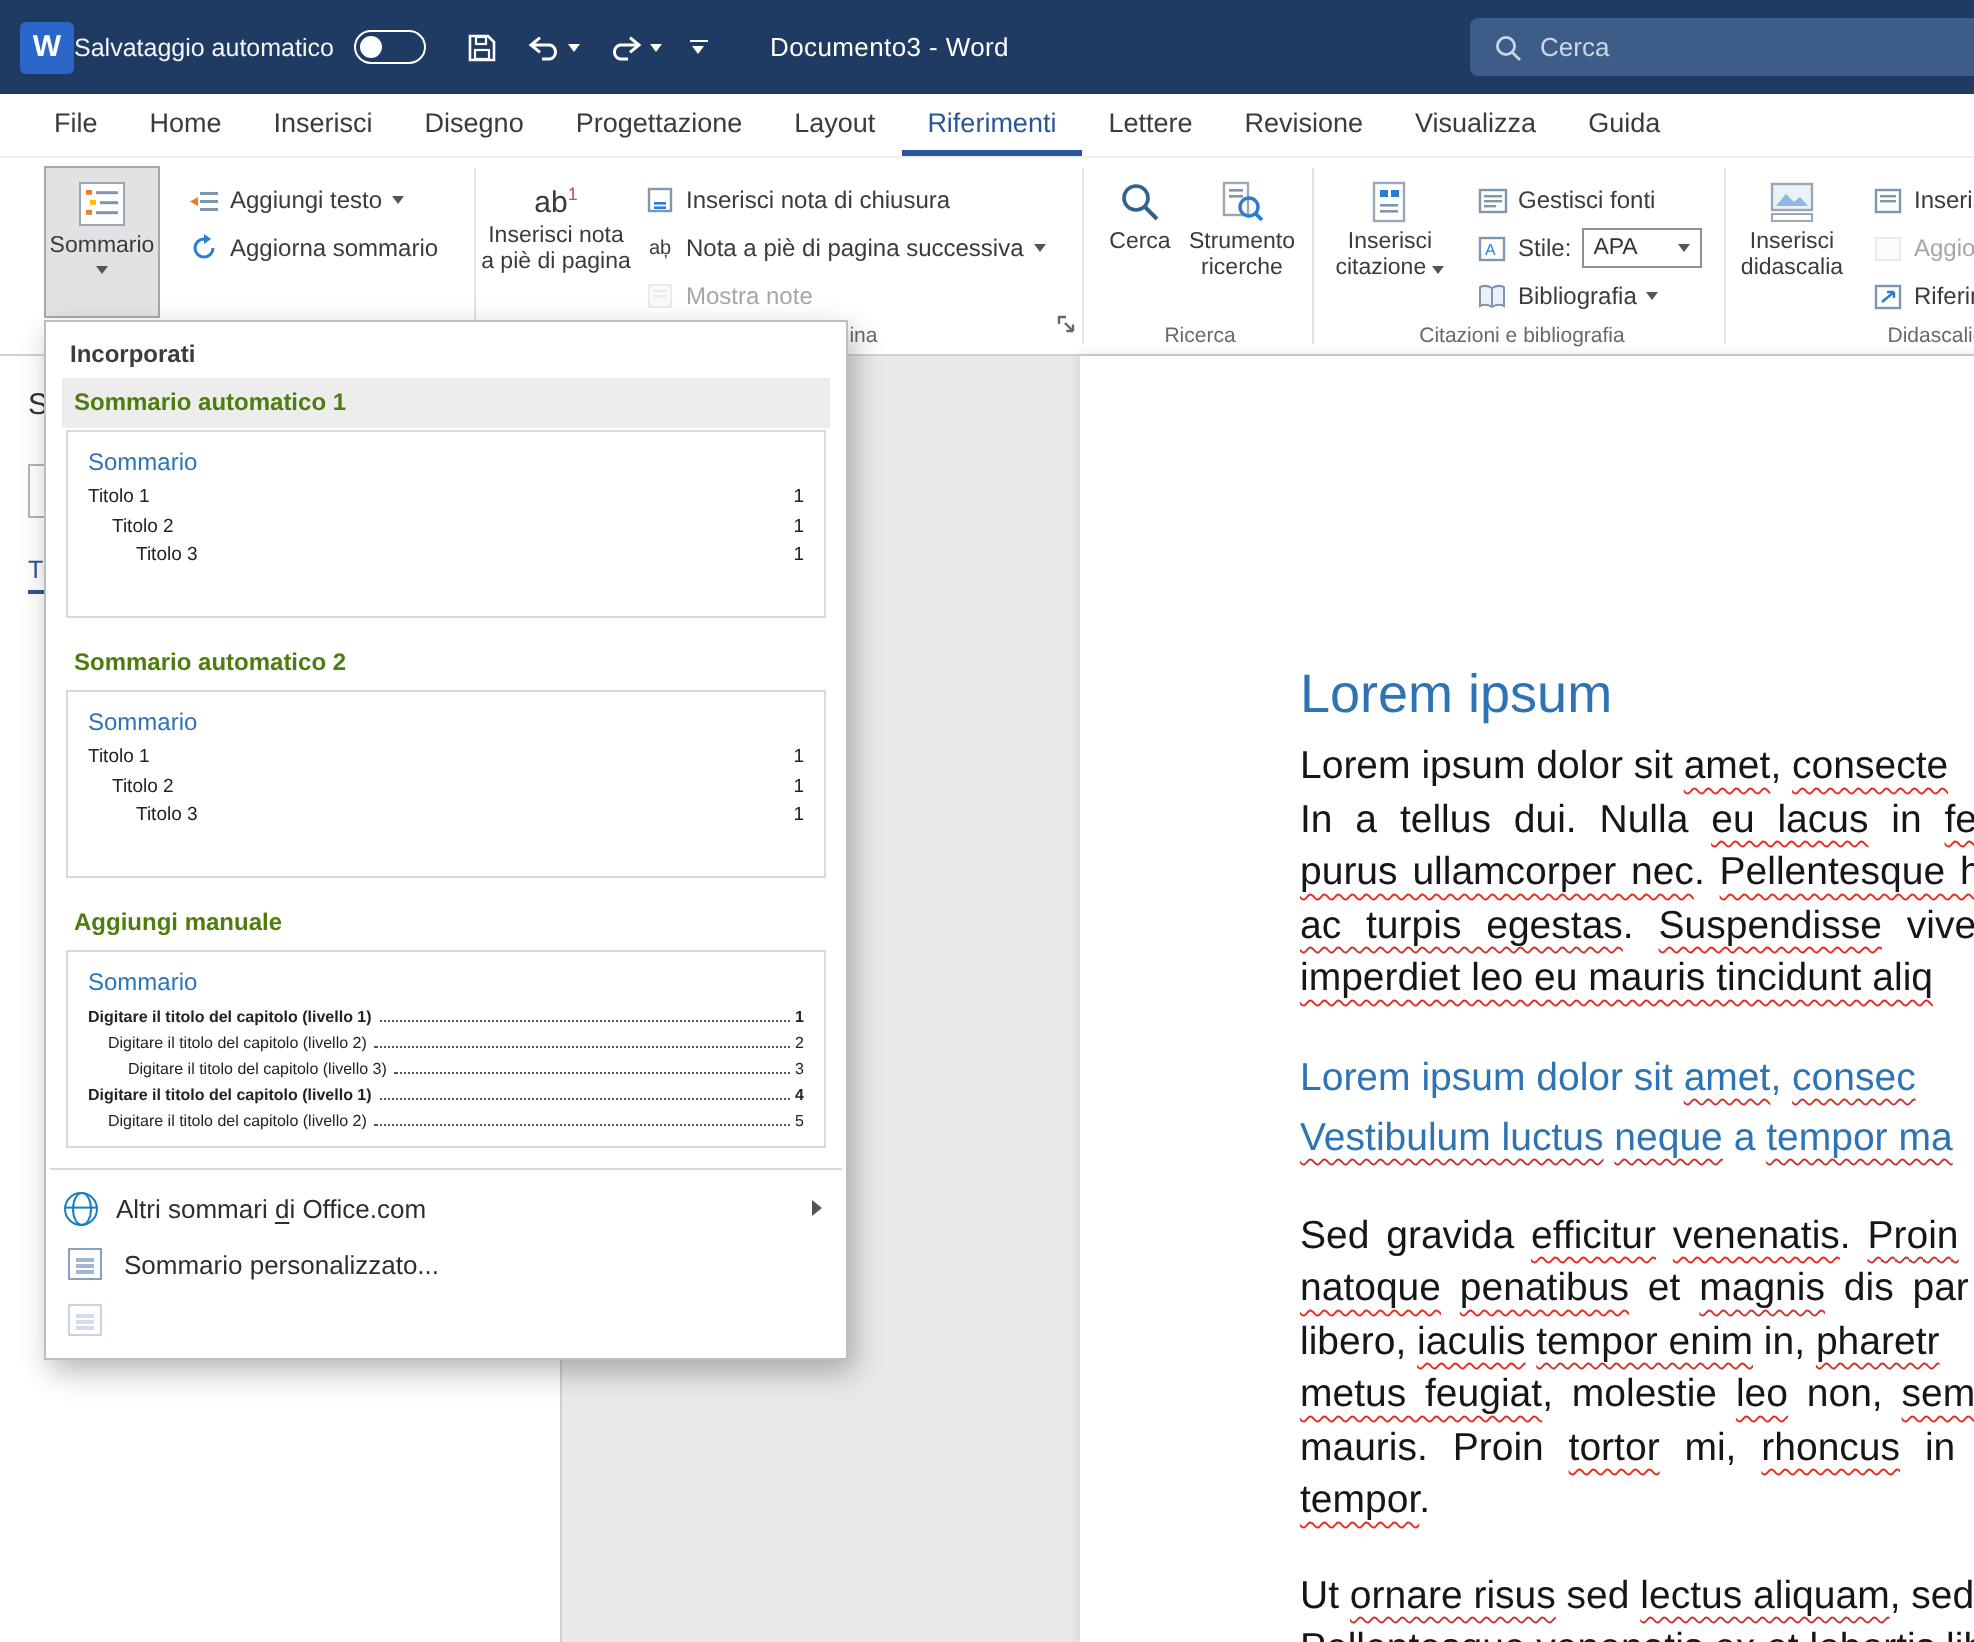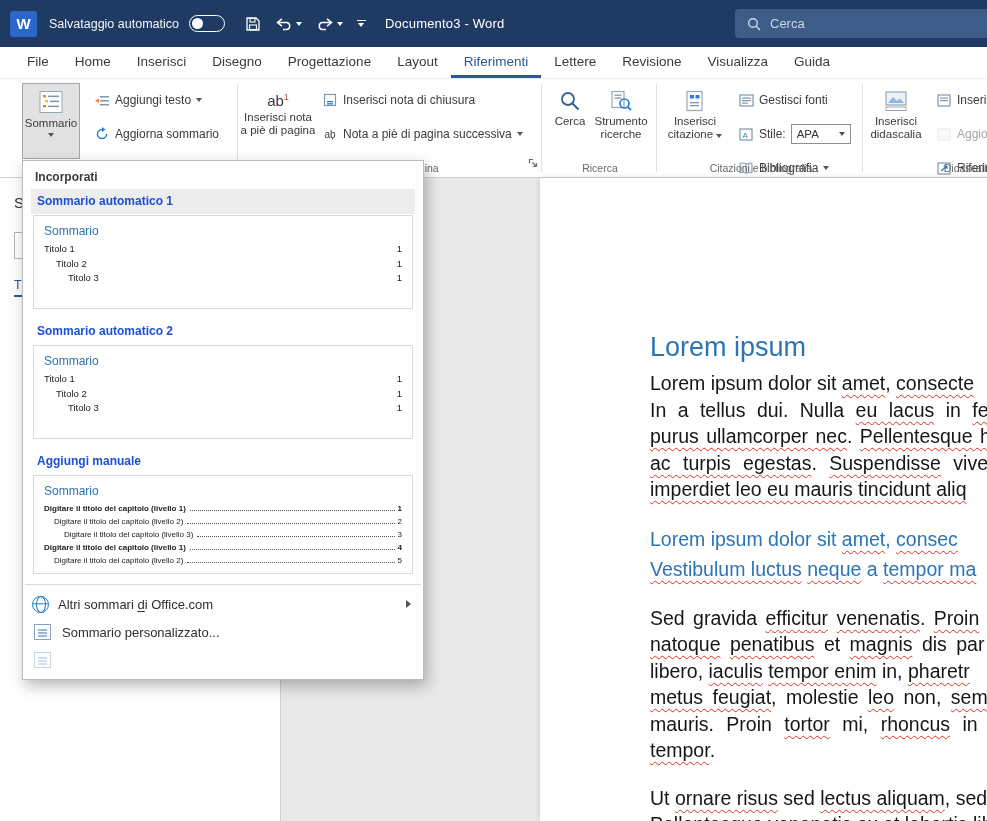--- a/index.html
+++ b/index.html
@@ -3,21 +3,21 @@
 <meta charset="utf-8">
 <style>
   * { box-sizing: border-box; margin: 0; padding: 0; }
   html,body { width:987px; height:821px; overflow:hidden; }
   body { font-family:"Liberation Sans","DejaVu Sans",sans-serif; background:#fff; }
   #app { position:relative; width:987px; height:821px; overflow:hidden; }
 
   
   .titlebar { position:absolute; top:0; left:0; width:100%; height:47px; background:#1f3b64; display:flex; align-items:center; color:#fff; }
   .wicon { width:27px; height:26px; margin-left:10px; background:#2b67c9; border-radius:3px; display:flex; align-items:center; justify-content:center; font-weight:700; font-size:15px; color:#fff; flex:0 0 27px; }
-  .autosave { display:flex; align-items:center; gap:10px; margin-left:12px; font-size:12.5px; color:#f2f5fa; }
+  .autosave { display:flex; align-items:center; gap:10px; font-size:12.5px; color:#f2f5fa; }
   .toggle { width:36px; height:17px; border:1.5px solid #fff; border-radius:9px; position:relative; cursor:pointer; }
   .knob { position:absolute; left:2px; top:1.5px; width:11px; height:11px; background:#fff; border-radius:50%; }
   .qat { display:flex; align-items:center; gap:14px; margin-left:20px; }
   .qbtn { display:flex; align-items:center; gap:3px; }
   .chev-w { width:0; height:0; border-left:3.5px solid transparent; border-right:3.5px solid transparent; border-top:4px solid #fff; }
   .morecmd { display:flex; flex-direction:column; align-items:center; gap:2px; }
   .morecmd .bar { width:9px; height:1.5px; background:#fff; }
   .doctitle { position:absolute; left:385px; top:0; height:47px; display:flex; align-items:center; font-size:13px; color:#fff; letter-spacing:.2px; }
   .tsearch { position:absolute; left:735px; top:9px; width:300px; height:29px; background:#3d5c87; border-radius:4px; display:flex; align-items:center; gap:9px; padding:0 12px; color:#ccd7e6; font-size:13px; }
 
@@ -28,21 +28,21 @@
 
   
   .ribbon { position:absolute; top:79px; left:0; width:100%; height:99px; background:#fff; border-bottom:1px solid #d2d2d2; }
   .rgroup { position:absolute; top:4px; bottom:0; display:flex; align-items:flex-start; }
   .glabel { position:absolute; bottom:3px; left:0; width:100%; text-align:center; font-size:10.5px; color:#696969; white-space:nowrap; }
   .vsep { position:absolute; top:5px; height:88px; width:1px; background:#e1e1e1; }
   .bigbtn { display:flex; flex-direction:column; align-items:center; padding-top:6px; gap:3px; height:76px; border:1px solid transparent; cursor:pointer; }
   .bigbtn .bb-label { font-size:11.5px; color:#3b3b3b; line-height:13px; text-align:center; white-space:nowrap; }
   .bigbtn.pressed { background:#e2e2e2; border-color:#a8a8a8; }
   .chev { width:0; height:0; border-left:3.5px solid transparent; border-right:3.5px solid transparent; border-top:4px solid #555; display:inline-block; }
-  .smallcol { display:flex; flex-direction:column; gap:10px; padding-top:5px; }
+  .smallcol { display:flex; flex-direction:column; gap:0; padding-top:5px; }
   .srow { display:flex; align-items:center; gap:5px; height:24px; font-size:12px; color:#3b3b3b; padding:0 6px; white-space:nowrap; cursor:pointer; }
   .srow.disabled { color:#a6a6a6; }
   .srow.disabled svg, .srow.disabled .sicon { opacity:.45; }
   .sicon { display:inline-flex; width:16px; height:16px; align-items:center; justify-content:center; flex:0 0 16px; }
   .abicon { font-size:15px; color:#3b3b3b; line-height:14px; }
   .abicon sup { color:#c0504d; font-size:9px; }
   .absmall { font-size:10px; color:#3b3b3b; }
   .combo { border:1px solid #8f8f8f; background:#fff; height:20px; width:60px; display:flex; align-items:center; justify-content:space-between; padding:0 5px; font-size:11.5px; color:#333; cursor:pointer; }
   .dlauncher { position:absolute; left:528px; bottom:5px; cursor:pointer; }
 
@@ -59,21 +59,21 @@
   .doc-h1 { font-size:27px; font-weight:400; color:#2e74b5; line-height:34px; margin-bottom:6px; }
   .para { margin-bottom:21px; }
   .line { font-size:19.5px; line-height:26.5px; white-space:nowrap; color:#161616; }
   .para.blue .line { color:#2e74b5; line-height:30px; }
   .sq { text-decoration-line:underline; text-decoration-style:wavy; text-decoration-color:#d93025; text-decoration-thickness:1px; text-underline-offset:4px; text-decoration-skip-ink:none; }
 
   
   .tocmenu { position:absolute; left:22px; top:160px; width:402px; background:#fff; border:1px solid #bdbdbd; box-shadow:3px 6px 14px rgba(0,0,0,.28); z-index:20; padding-bottom:5px; }
   .tm-header { font-size:12px; font-weight:600; color:#3c3c3c; padding:9px 12px 5px; }
   .gallery { padding:0 8px; margin-bottom:10px; cursor:pointer; }
-  .gal-label { font-size:12px; font-weight:700; color:#1d4ed8; padding:5px 6px 6px; }
+  .gal-label { font-size:12px; font-weight:700; color:#4d7c0f; padding:5px 6px 6px; }
   .gal-label.hl { background:#ededed; }
   .gal-box { border:1px solid #d9d9d9; margin:1px 2px 0; padding:8px 10px 6px; background:#fff; }
   .gal-box.auto { height:94px; }
   .gal-heading { color:#2e74b5; font-size:12px; margin-bottom:4px; }
   .gal-row { display:flex; align-items:baseline; font-size:9.5px; color:#222; line-height:14.5px; }
   .gal-box.manual .gal-row { font-size:8px; line-height:13px; }
   .gal-row.b { font-weight:700; }
   .spacer { flex:1; }
   .leader { flex:1; border-bottom:1px dotted #555; margin:0 3px 2px 4px; }
   .tm-div { height:1px; background:#d9d9d9; margin:5px 2px; }

